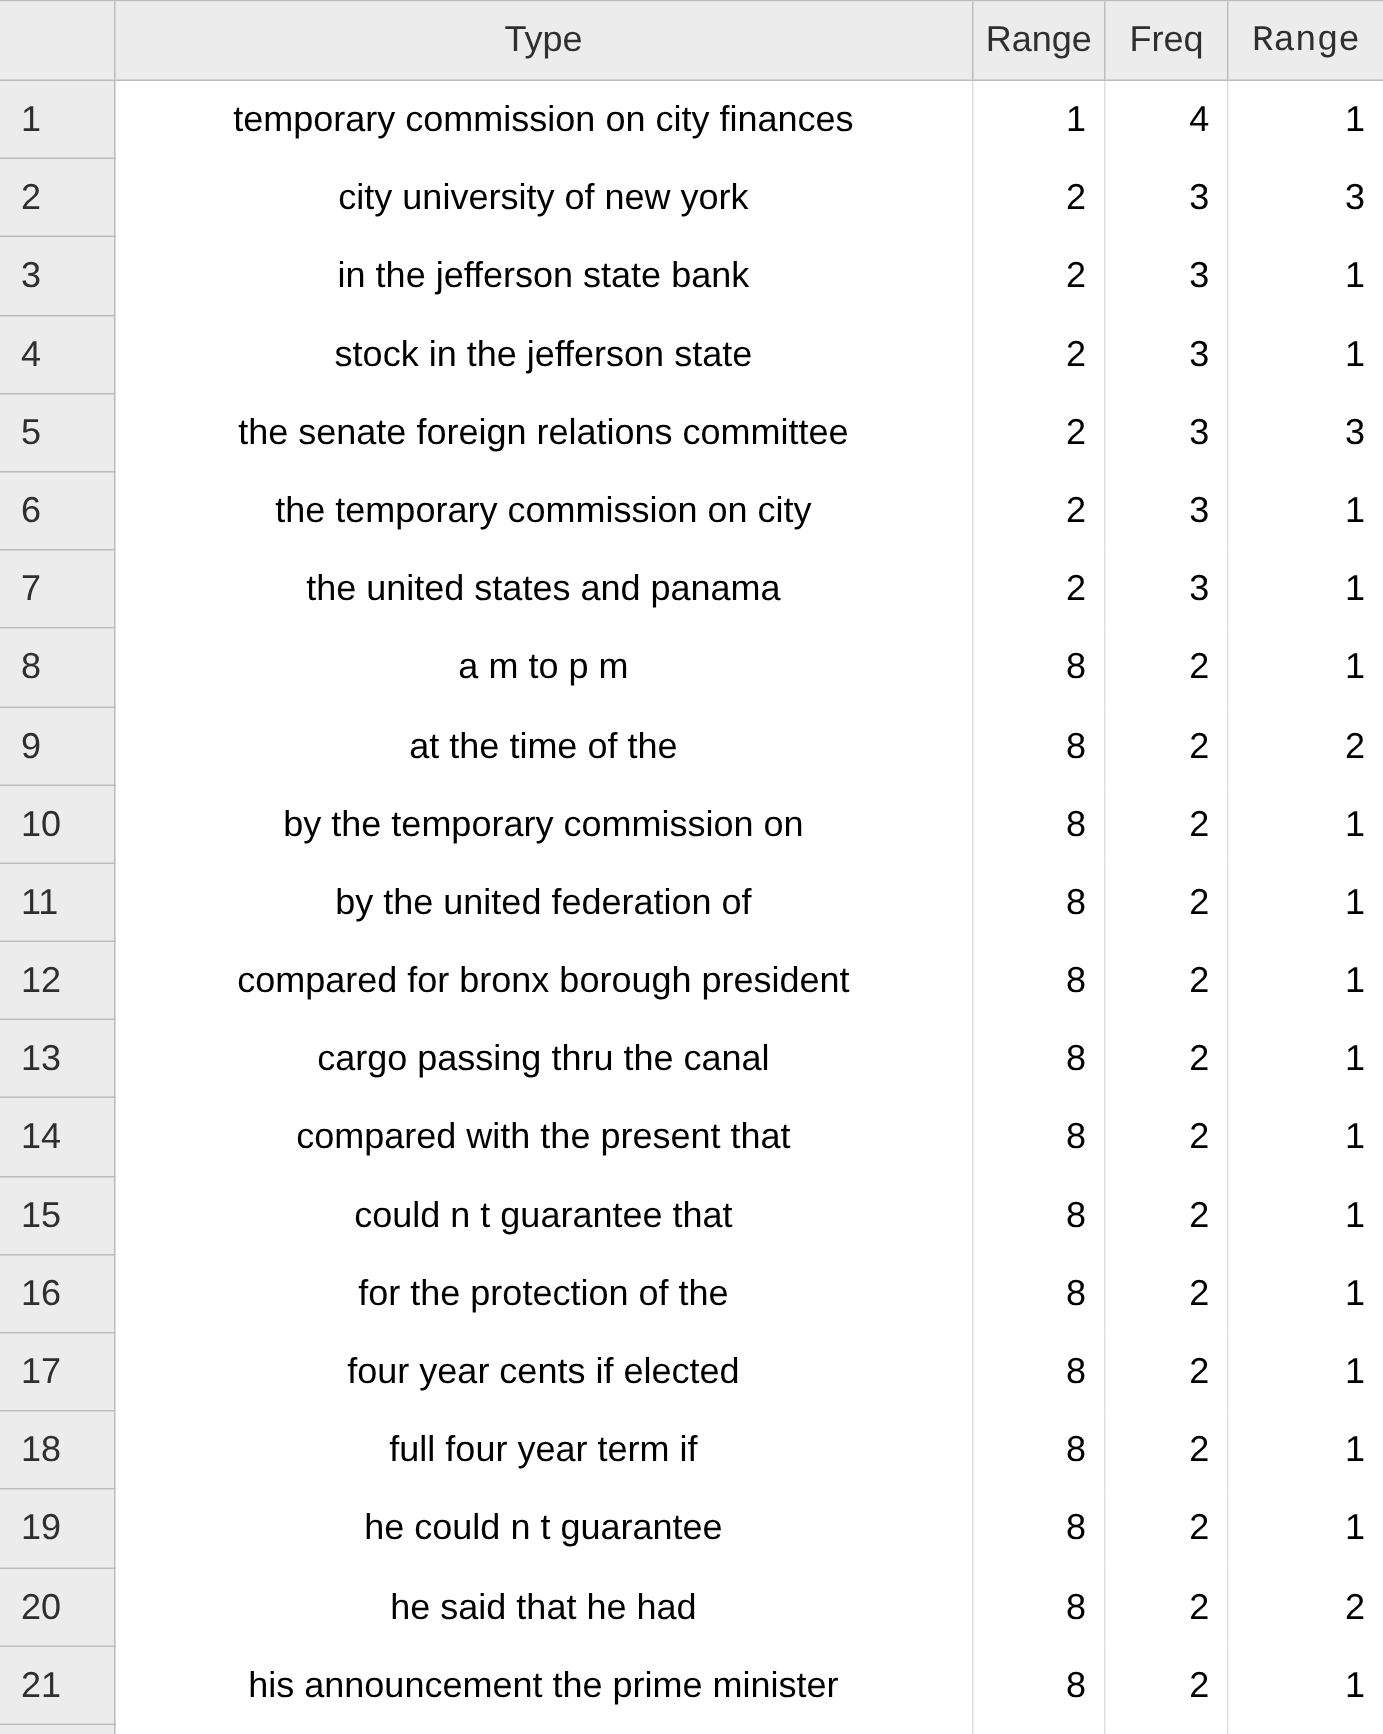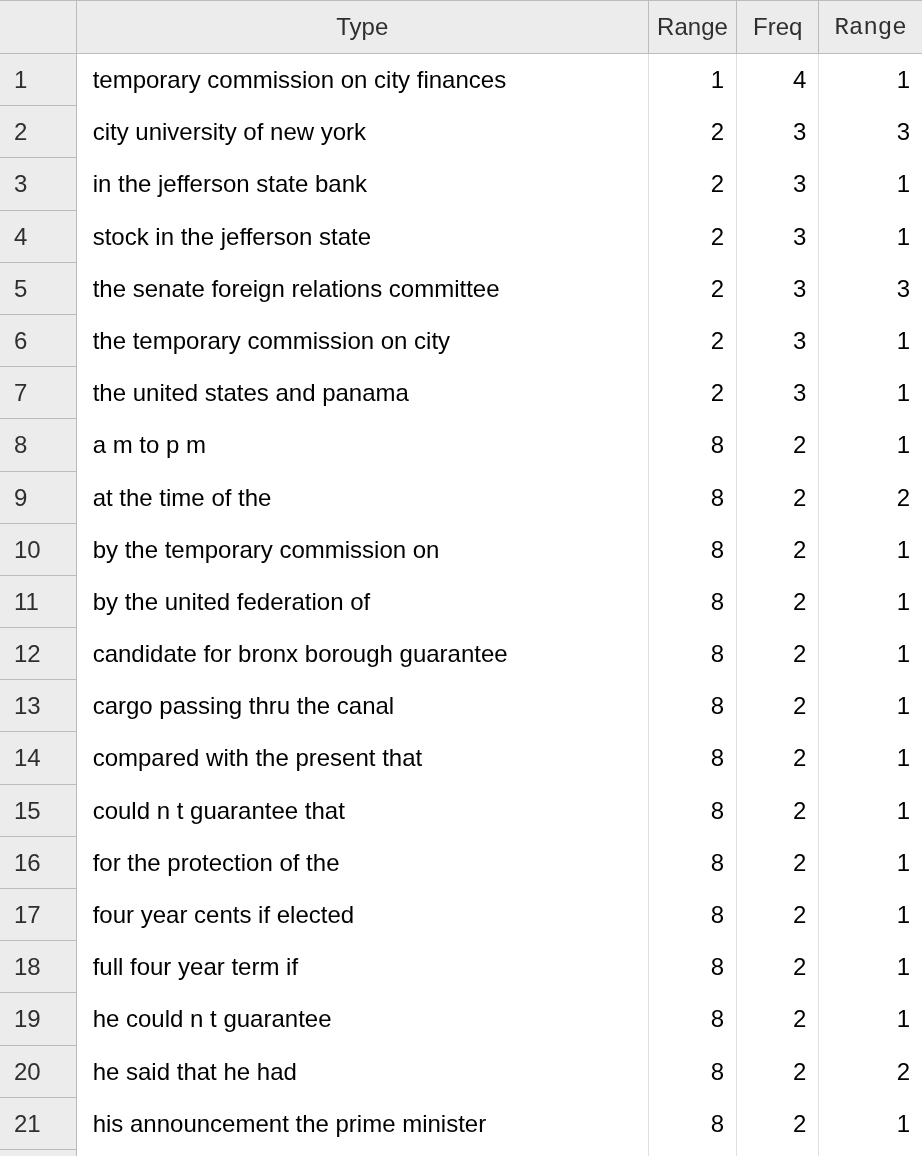--- a/index.html
+++ b/index.html
@@ -53,21 +53,21 @@
     text-align: left;
     color: #2f2f2f;
     border-right: 1px solid #bcbcbc;
     border-bottom: 1px solid #bcbcbc;
     padding-left: 14px;
     padding-right: 6px;
   }
   tbody td.type {
     border-left: none;
     border-right: 1px solid #e0e0e0;
-    text-align: left;
+    text-align: center;
     white-space: nowrap;
     overflow: hidden;
   }
   tbody td.num {
     text-align: right;
     border-right: 1px solid #e0e0e0;
     padding-right: 12px;
     white-space: nowrap;
   }
   tbody td.num:last-child { border-right: none; }
@@ -166,21 +166,21 @@
         </tr>
         <tr>
           <th class="rowhdr">11</th>
           <td class="type">by the united federation of</td>
           <td class="num">8</td>
           <td class="num">2</td>
           <td class="num">1</td>
         </tr>
         <tr>
           <th class="rowhdr">12</th>
-          <td class="type">candidate for bronx borough guarantee</td>
+          <td class="type">compared for bronx borough president</td>
           <td class="num">8</td>
           <td class="num">2</td>
           <td class="num">1</td>
         </tr>
         <tr>
           <th class="rowhdr">13</th>
           <td class="type">cargo passing thru the canal</td>
           <td class="num">8</td>
           <td class="num">2</td>
           <td class="num">1</td>

